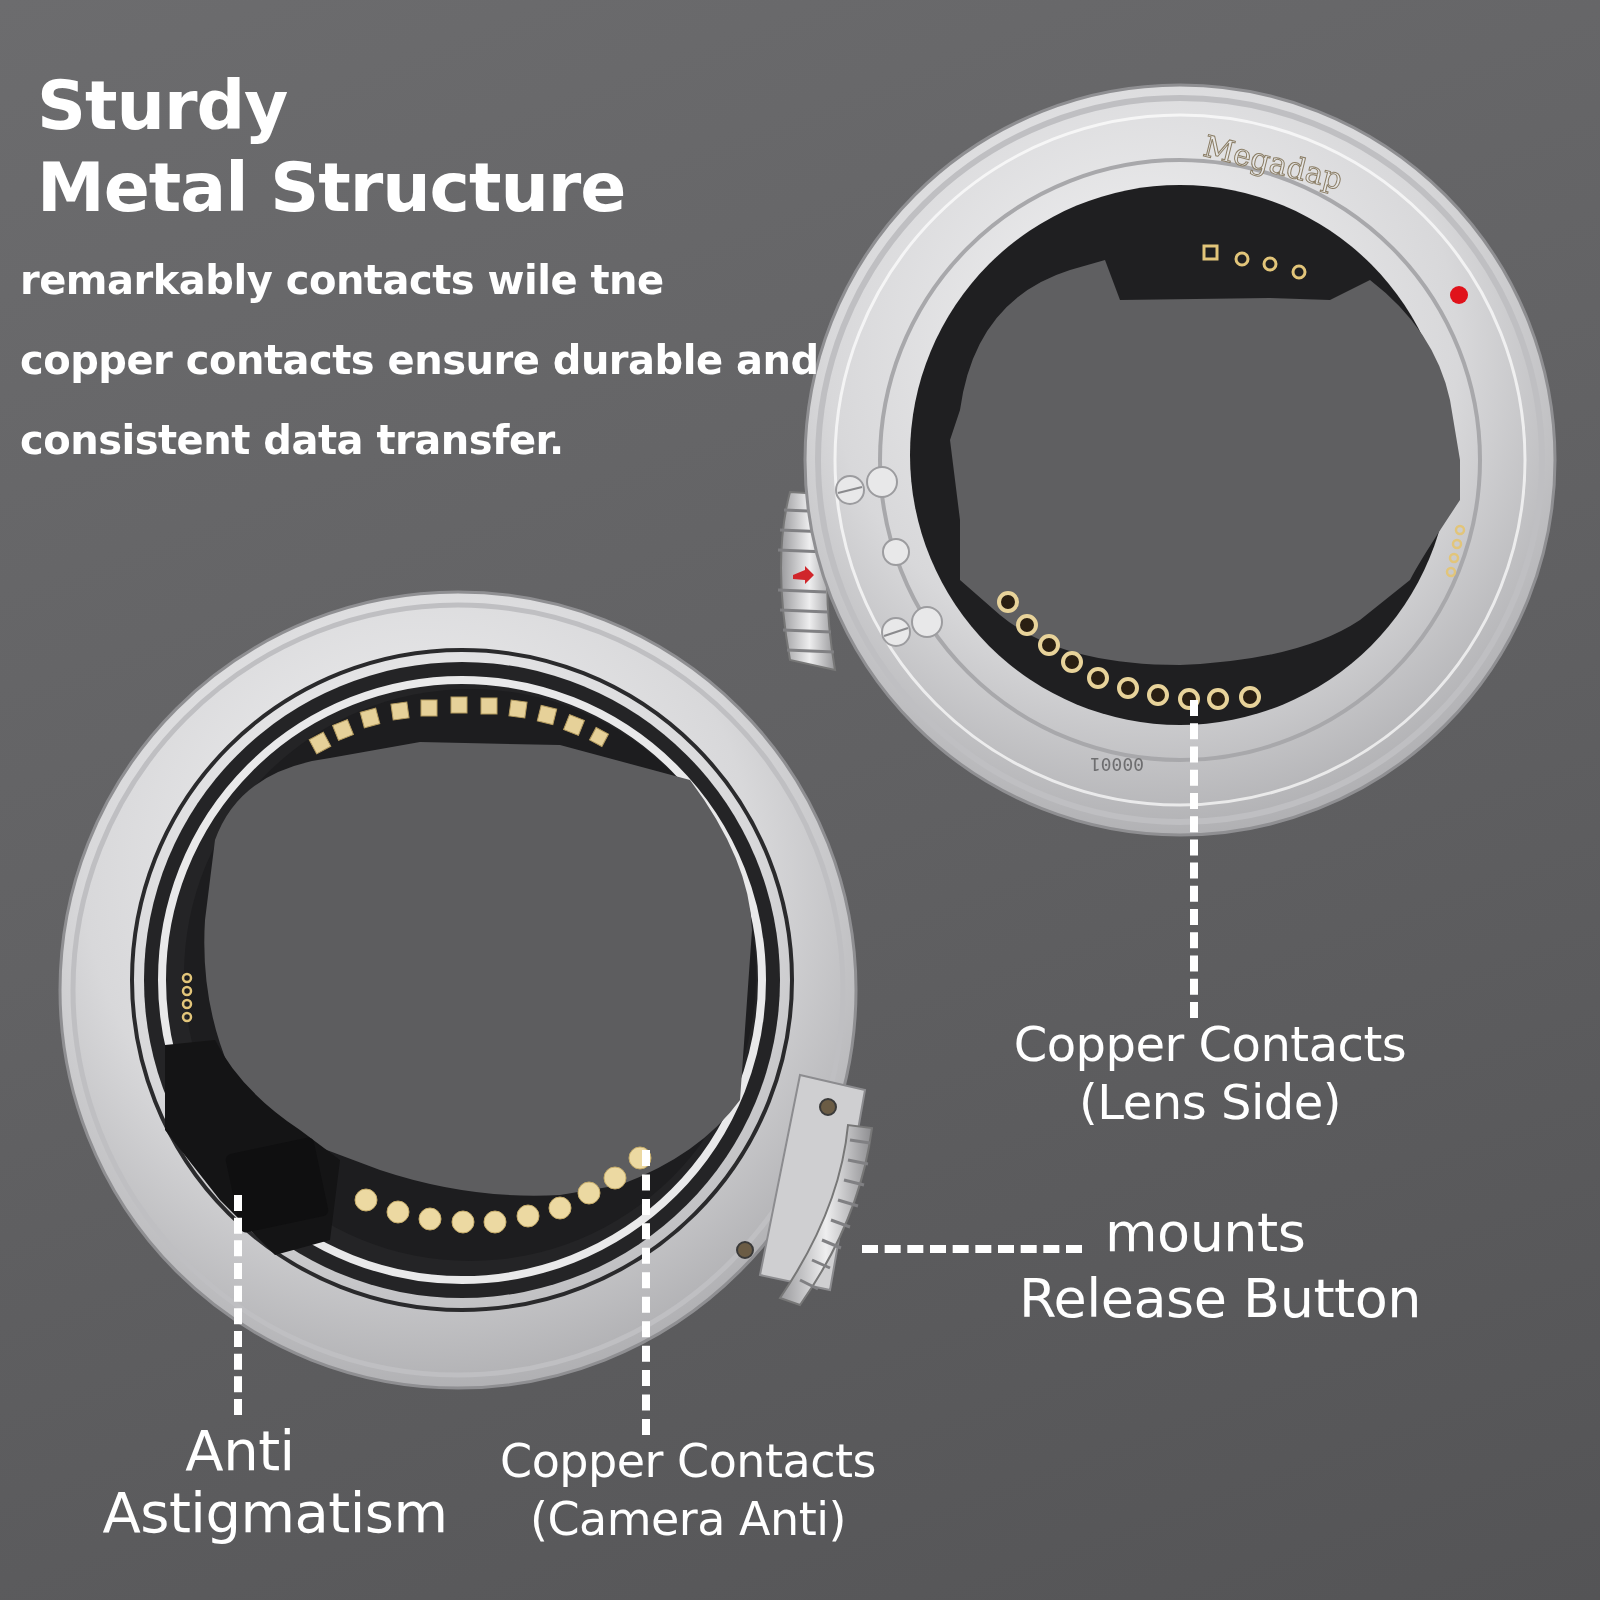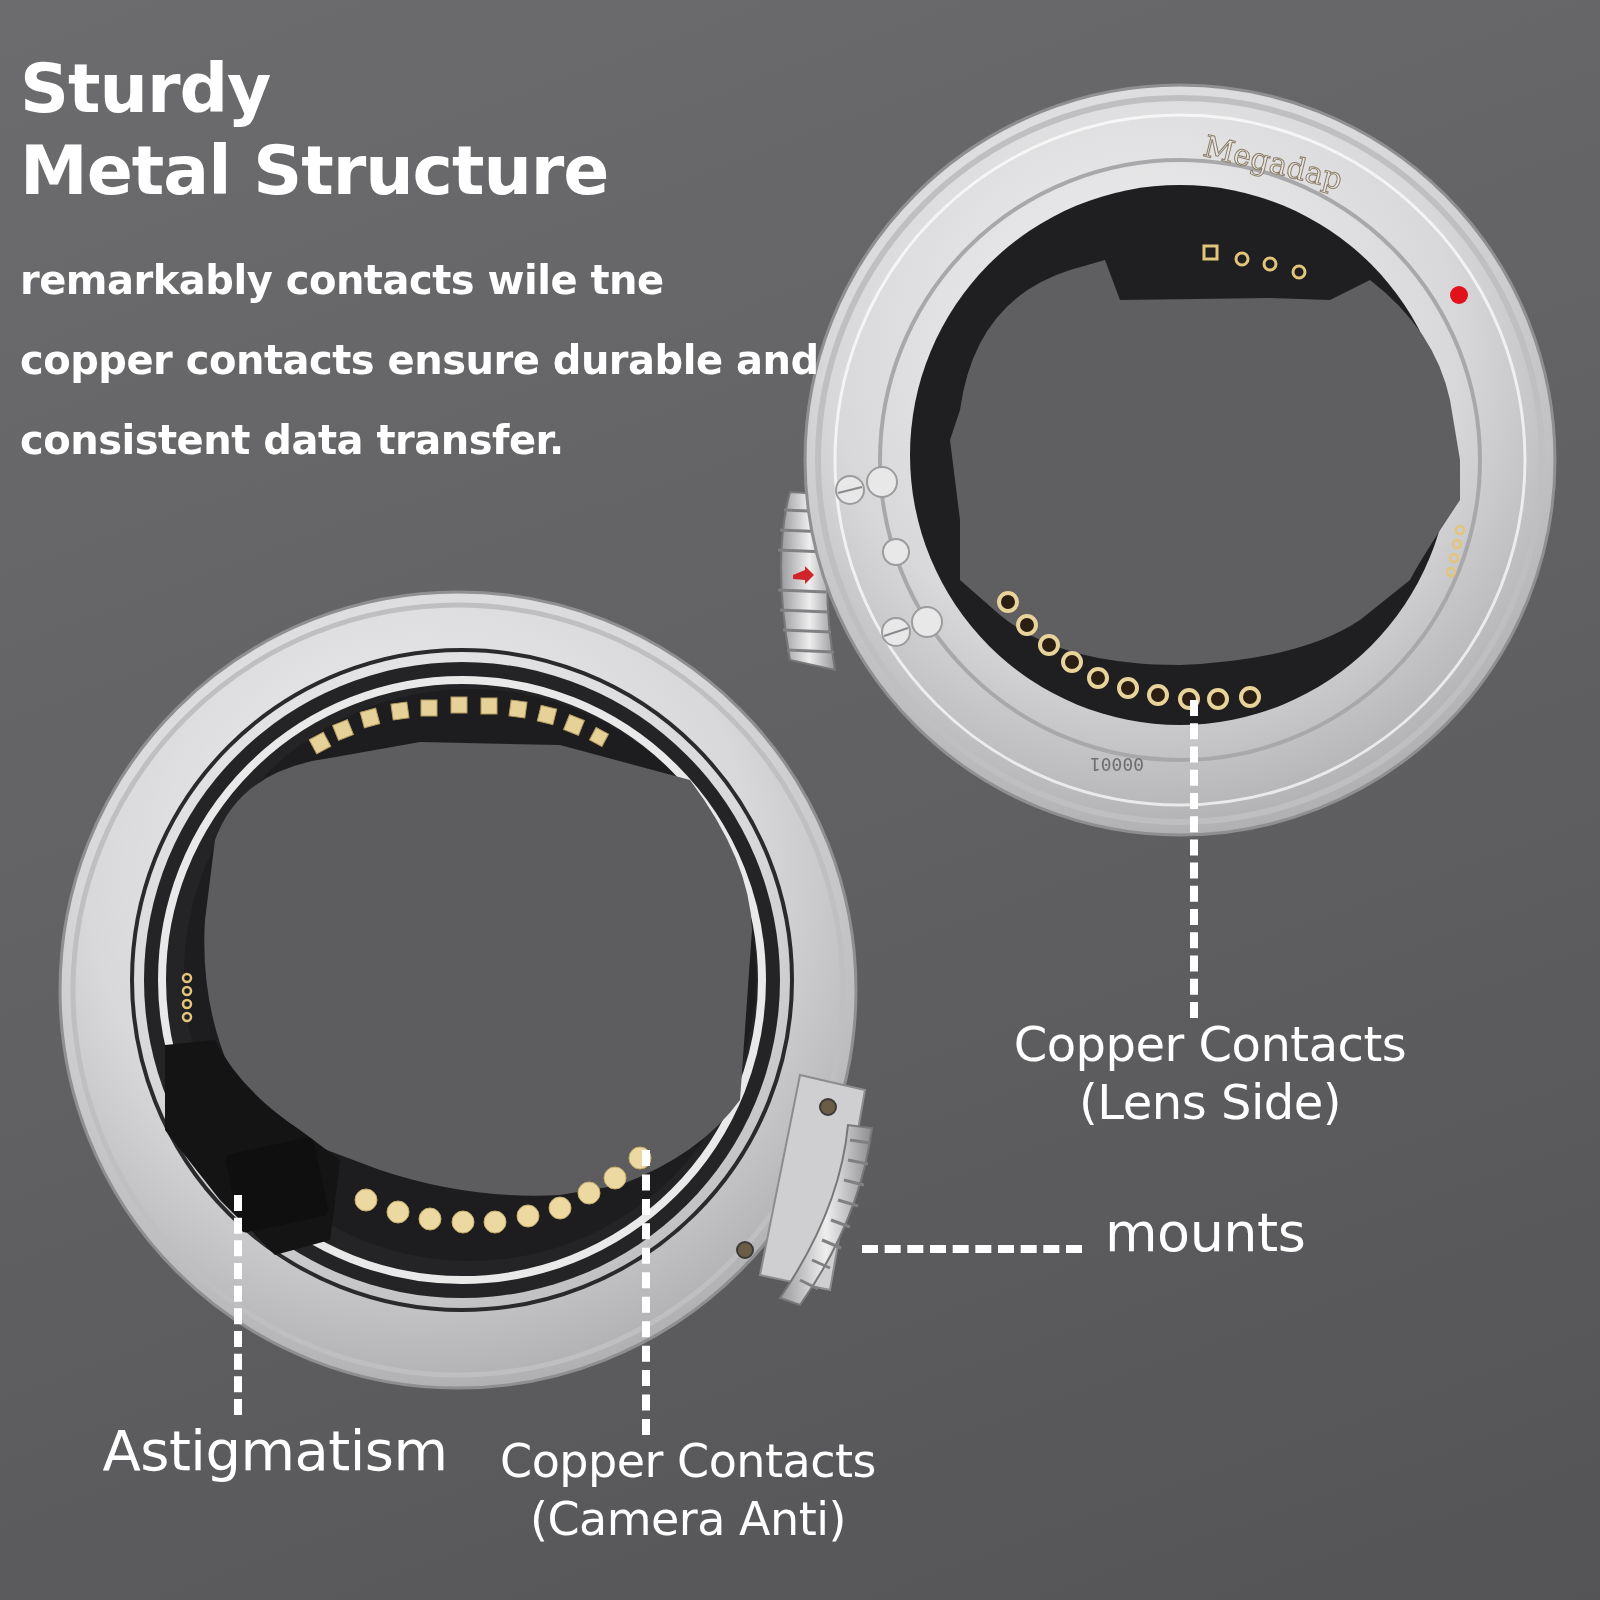--- a/index.html
+++ b/index.html
@@ -4,21 +4,21 @@
 <style>
   html, body { margin: 0; padding: 0; }
   body {
     width: 1600px; height: 1600px; overflow: hidden; position: relative;
     background: linear-gradient(160deg, #6c6c6e 0%, #626264 45%, #545456 100%);
     font-family: "DejaVu Sans", "Liberation Sans", sans-serif;
     color: #ffffff;
   }
   .abs { position: absolute; }
   .headline {
-    left: 20px; top: 48px; margin: 0;
+    left: 20px; top: 48px; margin: 17px;
     font-size: 68px; font-weight: bold; line-height: 82px; letter-spacing: -1px;
   }
   .headline span { display: block; }
   .body-text {
     left: 20px; top: 240px; width: 780px;
     font-size: 40px; font-weight: bold; line-height: 80px; letter-spacing: -0.5px;
   }
   .body-text span { display: block; white-space: nowrap; }
   .label { font-weight: normal; text-align: center; font-size: 48px; line-height: 58px; letter-spacing: -0.5px; white-space: nowrap; }
   .label span { display: block; }
@@ -197,22 +197,24 @@
 <div class="abs dash-v" style="left:234px; top:1195px; height:220px;"></div>
 <div class="abs dash-v" style="left:642px; top:1150px; height:285px;"></div>
 
 <div class="abs label" style="left:1010px; top:1015px; width:400px;">
   <span>Copper Contacts</span>
   <span>(Lens Side)</span>
 </div>
 
 <div class="abs label" style="left:1000px; top:1200px; width:440px; font-size:54px; line-height:66px;">
   <span style="text-align:left; padding-left:105px;">mounts</span>
+  <span>Release Button</span>
 </div>
 
 <div class="abs label" style="left:75px; top:1420px; width:400px; font-size:56px; line-height:62px;">
+  <span style="padding-right:70px;">Anti</span>
   <span>Astigmatism</span>
 </div>
 
 <div class="abs label" style="left:488px; top:1432px; width:400px; font-size:46px; line-height:58px;">
   <span>Copper Contacts</span>
   <span>(Camera Anti)</span>
 </div>
 
 </body></html>

